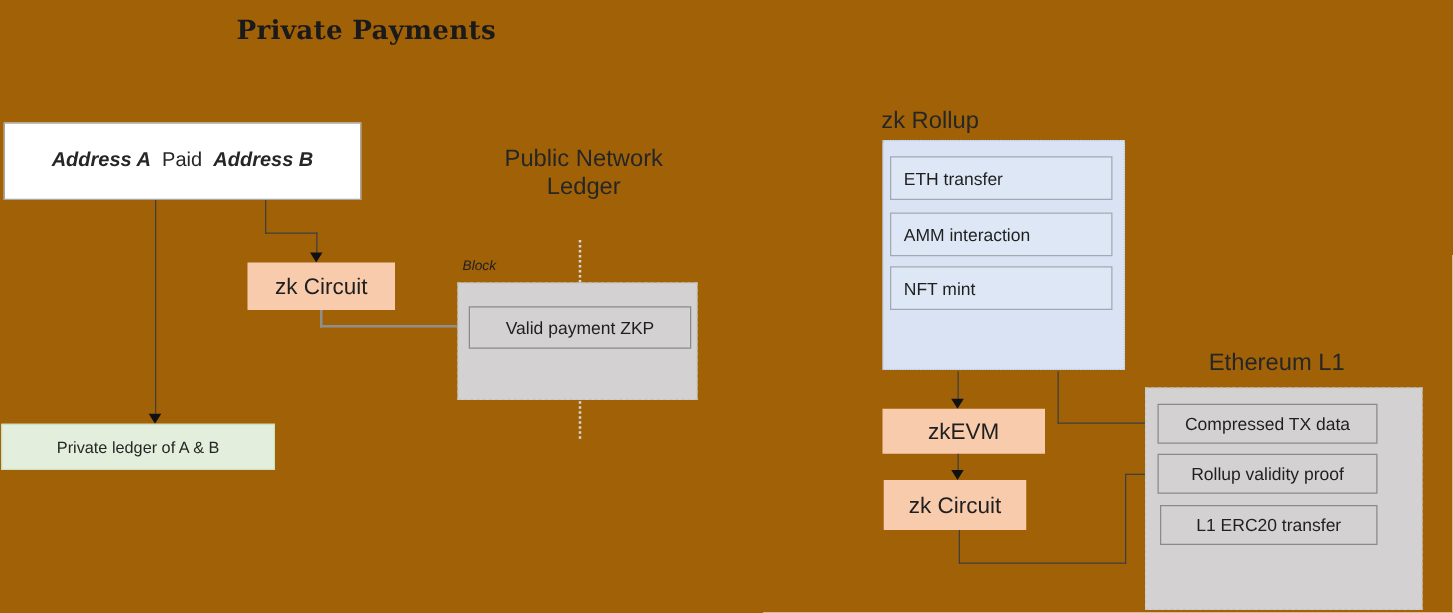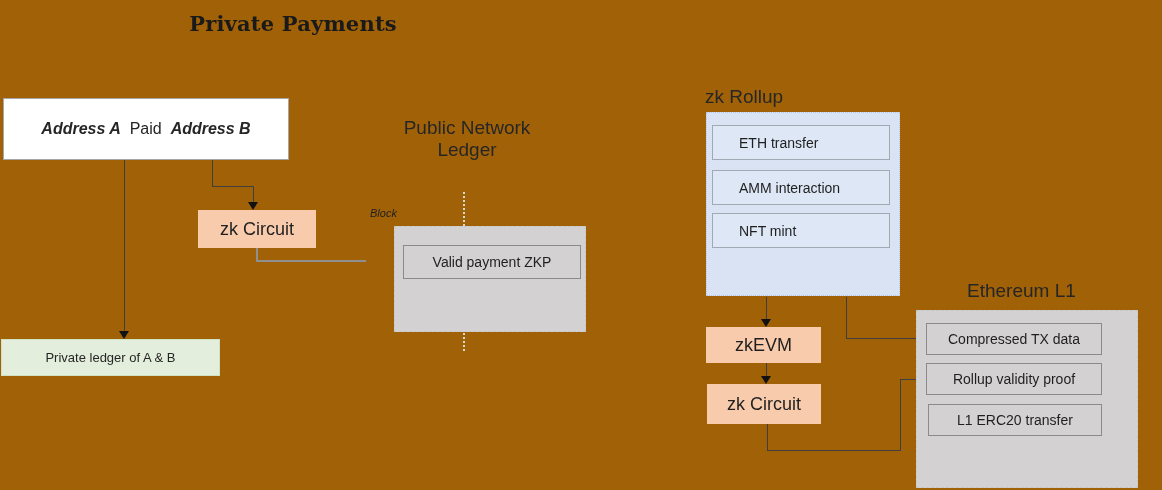--- a/index.html
+++ b/index.html
@@ -38,21 +38,21 @@
   .blue-outer{
     left:706px;top:112px;width:194px;height:184px;
     background:var(--blue-fill,#dae3f3);
     border:1.5px dotted var(--blue-border,#b4c7e7);
   }
   .blue-item{
     position:absolute;box-sizing:border-box;left:5px;width:178px;height:35px;
     background:var(--blue-item-fill,#dde7f5);
     border:1px solid #a3a9b2;
     display:flex;align-items:center;
-    font-size:14px;padding-left:26px;color:#1f1f1f;
+    font-size:14px;padding-left:10px;color:#1f1f1f;
   }
   .gray-outer{
     position:absolute;box-sizing:border-box;
     background:var(--gray-fill,#d3d1d1);
     border:1.5px dashed var(--gray-border,#c7c7c7);
   }
   .gray-item{
     position:absolute;box-sizing:border-box;
     background:var(--gray-fill,#d3d1d1);
     border:1px solid var(--item-border,#8a8a8a);
@@ -107,21 +107,21 @@
   <div class="label" style="left:392px;top:117px;width:150px;text-align:center;">
     <div>Public Network</div>
     <div>Ledger</div>
   </div>
 
   <div class="dotted-v" style="left:463px;top:192px;height:34px;"></div>
   <div class="dotted-v" style="left:463px;top:313px;height:38px;"></div>
 
   <div class="block-label" style="left:370px;top:207px;">Block</div>
 
-  <div class="gray-outer" style="left:366px;top:226px;width:192px;height:106px;margin-left:28px;">
+  <div class="gray-outer" style="left:366px;top:226px;width:192px;height:94px;">
     <div class="gray-item" style="left:8px;top:18px;width:178px;height:34px;">
       <span>Valid payment ZKP</span>
     </div>
   </div>
 
   <div class="box green">
     <span>Private ledger of A &amp; B</span>
   </div>
 
 
@@ -135,21 +135,21 @@
       <span>AMM interaction</span>
     </div>
     <div class="blue-item" style="top:100px;">
       <span>NFT mint</span>
     </div>
   </div>
 
   <div class="line" style="left:766px;top:297px;width:1px;height:22px;"></div>
   <div class="arrow-down" style="left:761px;top:319px;"></div>
 
-  <div class="box orange" style="left:706px;top:327px;width:115px;height:36px;">
+  <div class="box orange" style="left:706px;top:327px;width:130px;height:36px;">
     <span>zkEVM</span>
   </div>
 
   <div class="line" style="left:766px;top:363px;width:1px;height:14px;"></div>
   <div class="arrow-down" style="left:761px;top:376px;"></div>
 
   <div class="box orange" style="left:707px;top:384px;width:114px;height:40px;">
     <span>zk Circuit</span>
   </div>
 

